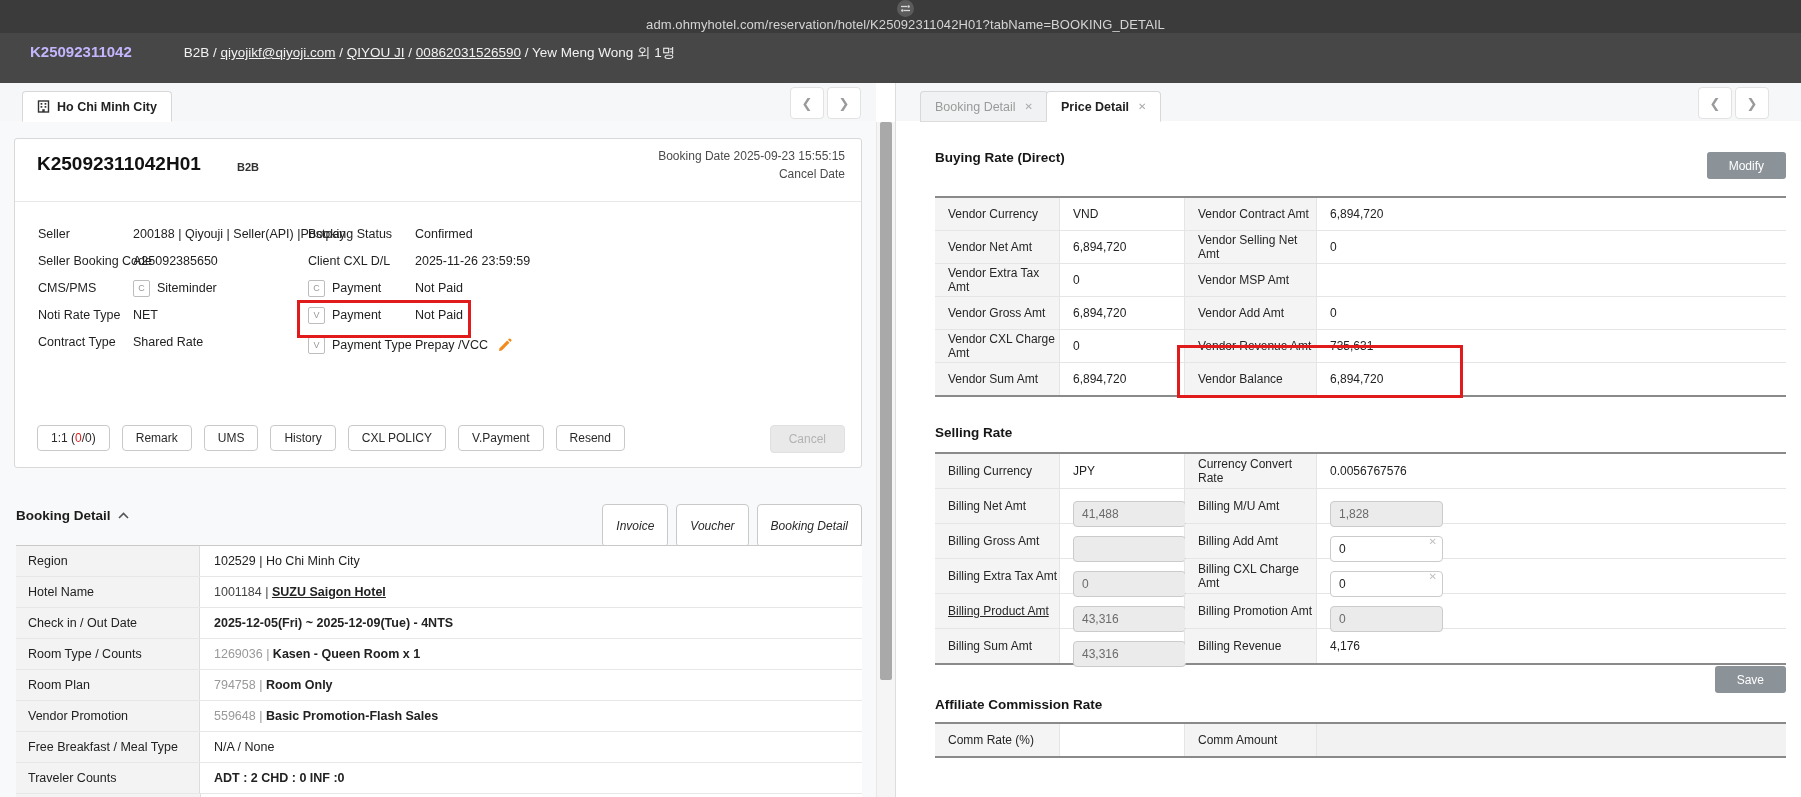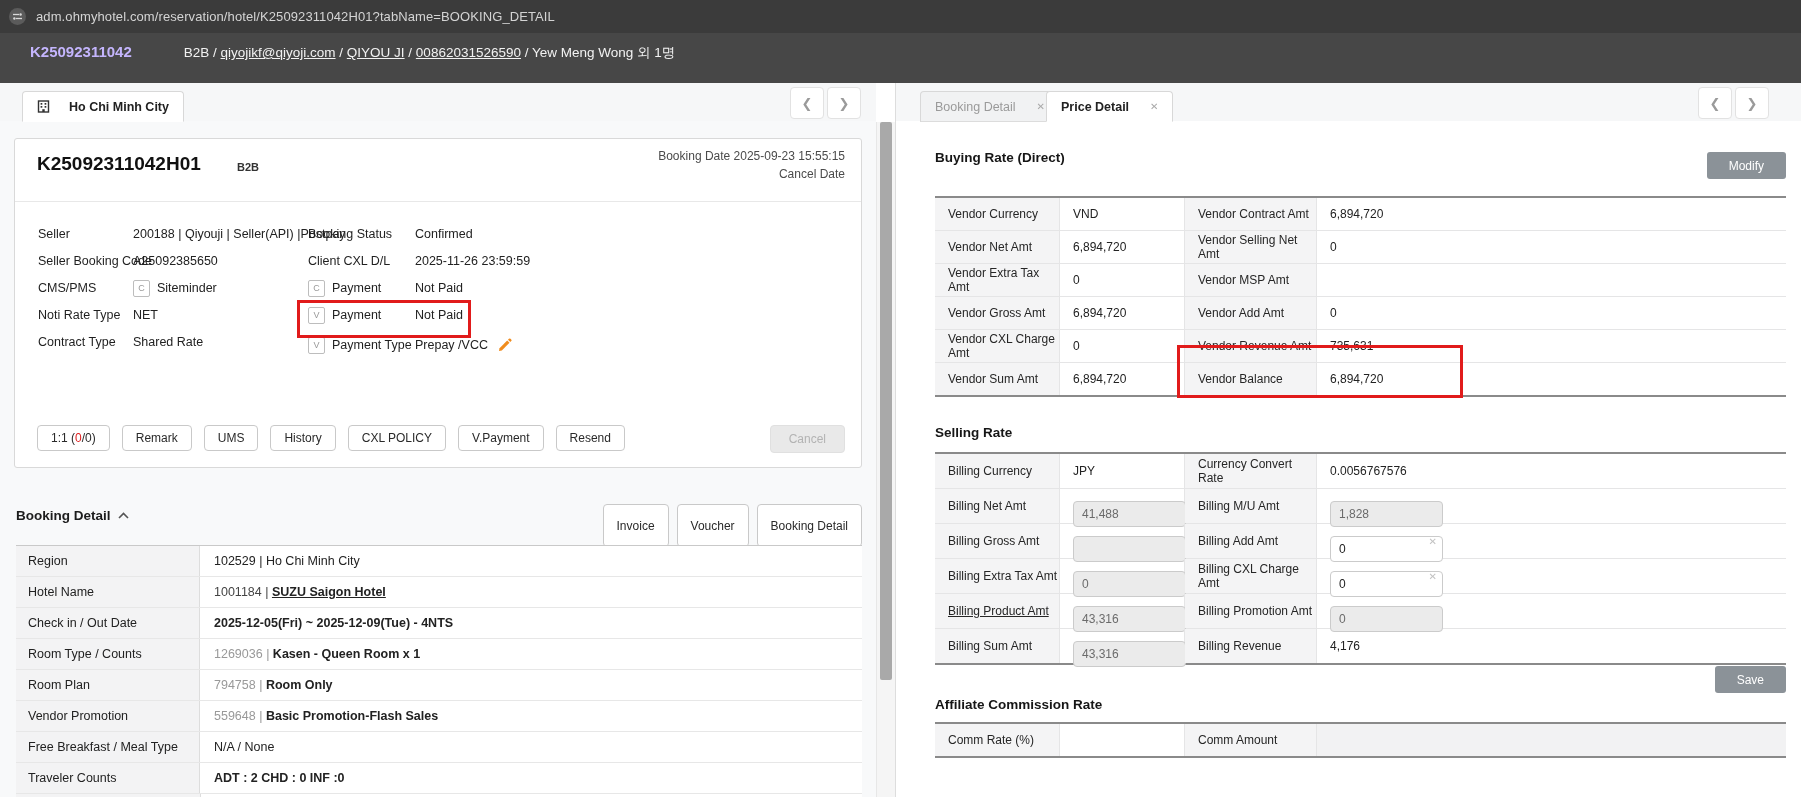--- a/index.html
+++ b/index.html
@@ -1,30 +1,30 @@
 <!DOCTYPE html>
 <html><head>
 <meta charset="utf-8">
 <style>
   html,body{margin:0;padding:0;background:#e9e9e9;}
   #screen{position:relative;width:1801px;height:797px;overflow:hidden;background:#fff;
           font-family:"Liberation Sans","DejaVu Sans",sans-serif;color:#222;}
-  .abs{position:absolute;}
+  .abs{position:absolute;flex-direction:column;}
   
   .urlbar{left:0;top:0;width:1801px;height:33px;background:#3b3b3b;display:flex;align-items:center;}
   .urlicon{width:17px;height:17px;margin-left:9px;border-radius:50%;background:#5b5b5b;display:flex;align-items:center;justify-content:center;}
   .urltext{margin-left:10px;font-size:13px;color:#d4d4d4;letter-spacing:.1px;}
   .hdrbar{left:0;top:33px;width:1801px;height:50px;background:#474747;color:#f2f2f2;}
   .hdrline{position:absolute;left:30px;top:10px;display:flex;align-items:baseline;font-size:13.5px;white-space:pre;}
   .hdr-no{font-weight:bold;font-size:15px;color:#c4b5fd;margin-right:52px;}
   .hdr-link{text-decoration:underline;cursor:pointer;}
   
   .strip{top:83px;height:38px;background:#f6f7f8;border-bottom:1px solid #dcdcdc;}
   .tab{position:absolute;top:91px;height:31px;box-sizing:border-box;display:flex;align-items:center;
-       padding:0 14px;font-size:12.5px;border:1px solid #d8d8d8;border-radius:4px 4px 0 0;background:#fff;gap:12px;}
+       padding:0 14px;font-size:12.5px;border:1px solid #d8d8d8;border-radius:4px 4px 0 0;background:#fff;}
   .tab.active{border-bottom:1px solid #fff;font-weight:bold;z-index:3;}
   .tab.inactive{background:#f1f2f3;color:#9a9a9a;border-bottom:1px solid #dcdcdc;}
   .tabx{margin-left:9px;font-size:10px;color:#a9a9a9;cursor:pointer;}
   .navbtn{position:absolute;width:32px;height:30px;background:#fff;border:1px solid #e2e2e2;border-radius:4px;
           display:flex;align-items:center;justify-content:center;cursor:pointer;}
   
   .leftbody{left:0;top:121px;width:876px;height:676px;background:#f8f9fa;}
   .card{left:14px;top:138px;width:848px;height:330px;background:#fff;border:1px solid #d9d9d9;border-radius:3px;box-sizing:border-box;}
   .card-title{position:absolute;left:22px;top:14px;font-size:19px;font-weight:bold;color:#111;}
   .card-badge{position:absolute;left:222px;top:22px;font-size:11px;font-weight:bold;color:#333;}
@@ -35,21 +35,21 @@
   .pfx{width:15px;height:15px;border:1px solid #bdbdbd;border-radius:2px;color:#9a9a9a;font-size:9px;
        display:inline-flex;align-items:center;justify-content:center;margin-right:7px;background:#fff;}
   .btnrow{position:absolute;left:22px;top:286px;display:flex;gap:12px;}
   .wbtn{height:26px;box-sizing:border-box;background:#fff;border:1px solid #c9c9c9;border-radius:4px;
         font-size:12px;color:#2a2a2a;display:inline-flex;align-items:center;padding:0 13px;cursor:pointer;white-space:nowrap;}
   .cancelbtn{position:absolute;right:16px;top:286px;height:26px;background:#e9e9e9;border:1px solid #e0e0e0;border-radius:4px;
         color:#b3b3b3;font-size:12px;display:inline-flex;align-items:center;padding:0 18px;}
   .red0{color:#e02020;}
   .secttitle{position:absolute;left:16px;top:508px;font-size:13.5px;font-weight:bold;color:#1c1c1c;display:flex;align-items:center;gap:7px;}
   .sectbtns{position:absolute;top:504px;left:500px;width:362px;display:flex;justify-content:flex-end;gap:8px;}
-  .sectbtns .wbtn{height:43px;}
+  .sectbtns .wbtn{height:43px;font-style:italic;}
   
   .btable{left:16px;top:545px;width:846px;border-top:1px solid #c9c9c9;}
   .brow{display:flex;height:30px;border-bottom:1px solid #e7e7e7;font-size:12.5px;}
   .brow .lab{width:184px;box-sizing:border-box;background:#f3f3f4;border-right:1px solid #ddd;display:flex;align-items:center;padding-left:12px;color:#222;}
   .brow .val{flex:1;background:#fff;display:flex;align-items:center;padding-left:14px;}
   .code{color:#999;margin-right:0;white-space:pre;}
   .code.dark{color:#444;}
   .bold{font-weight:bold;}
   .underl{text-decoration:underline;cursor:pointer;}
   .partrow{display:flex;height:12px;}

